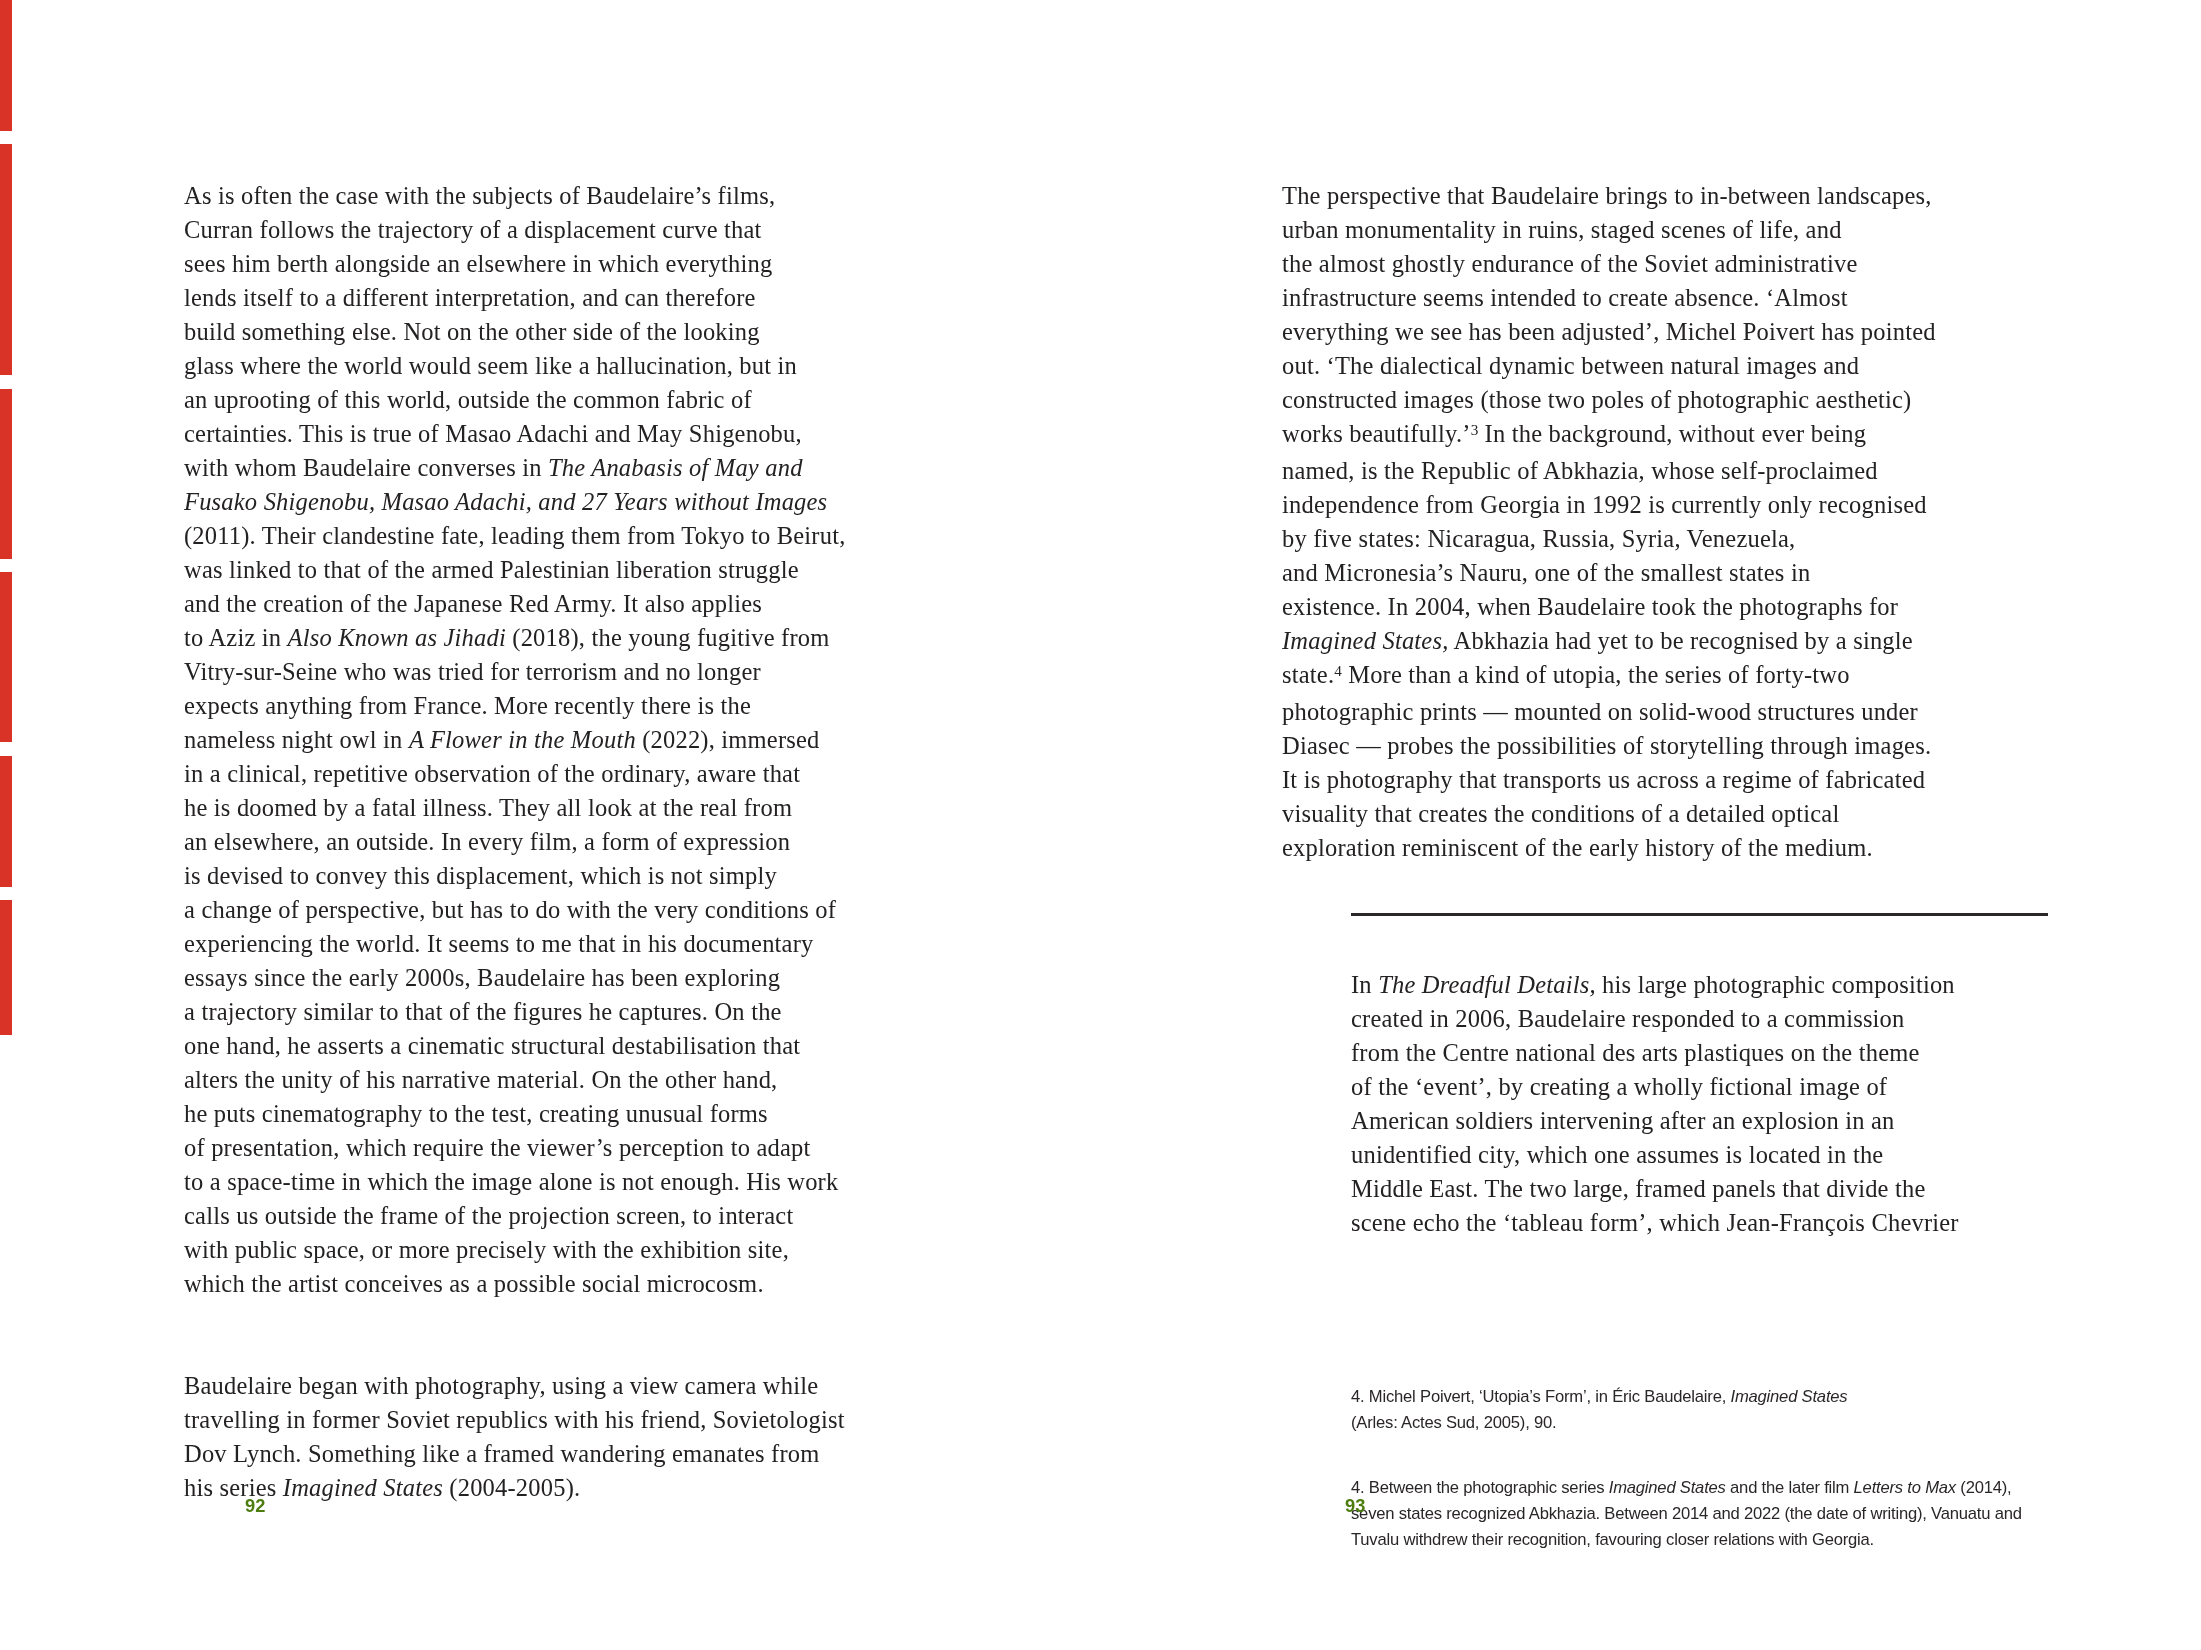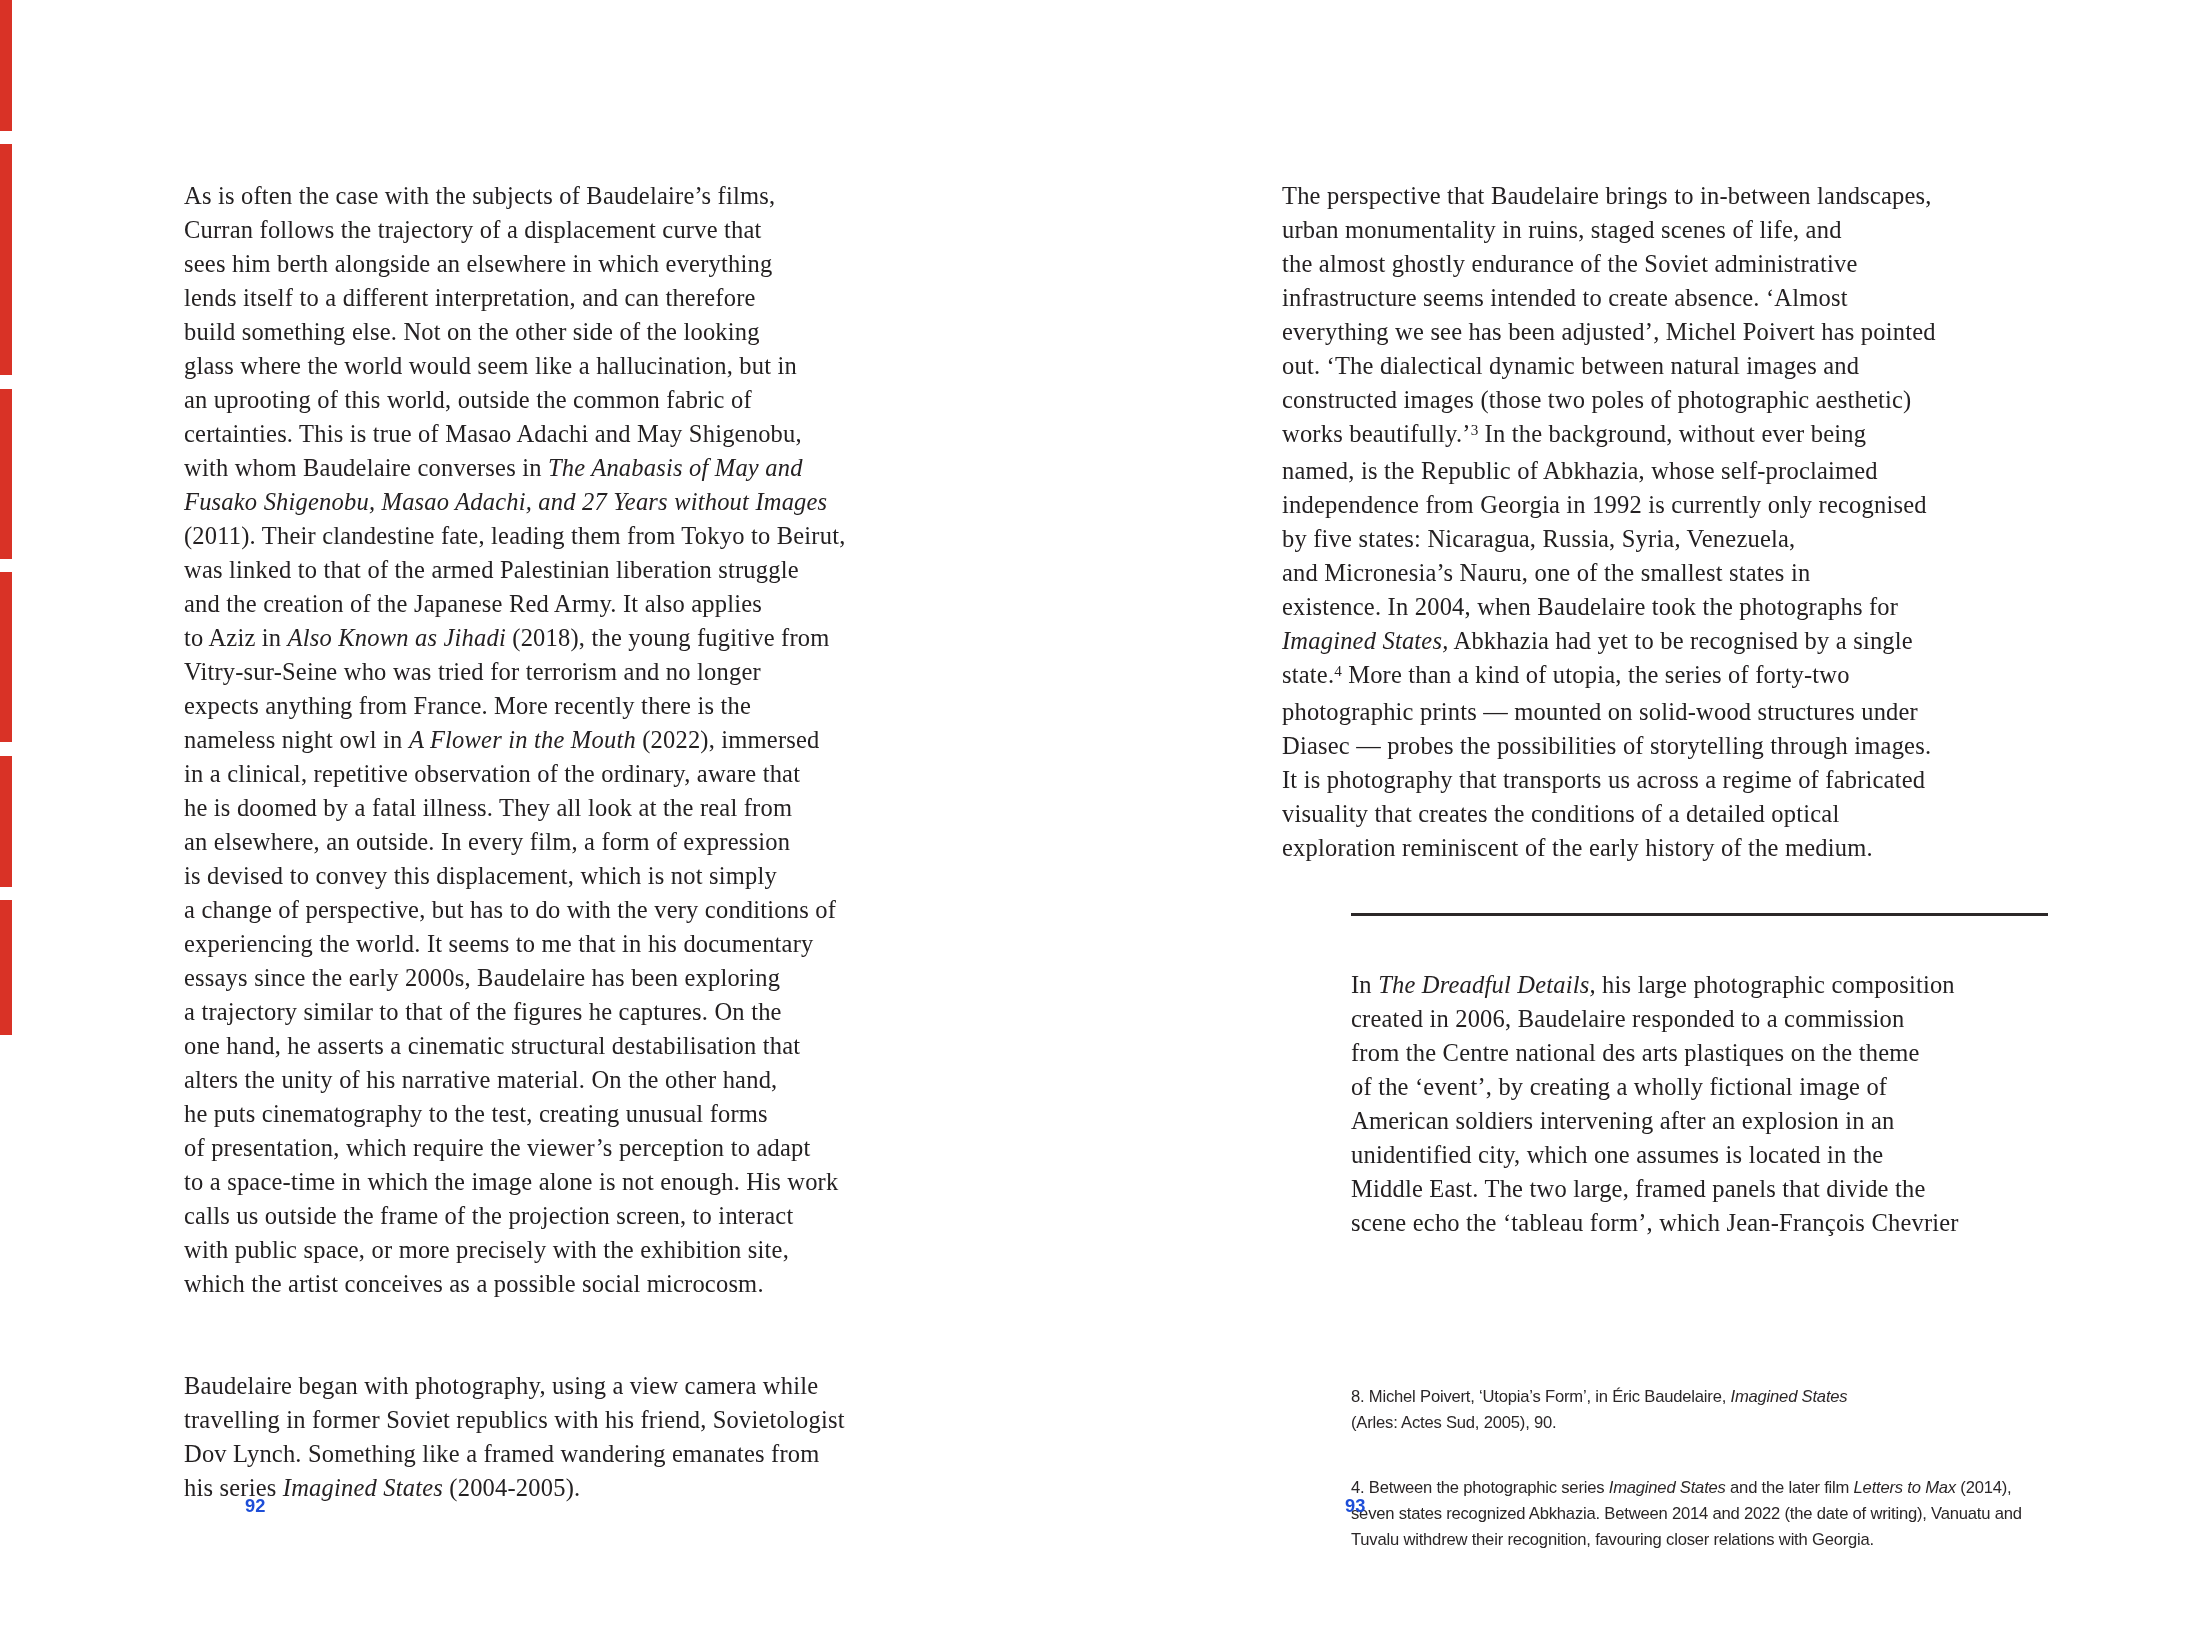--- a/index.html
+++ b/index.html
@@ -31,21 +31,21 @@
   .footnotes{
     position:absolute;left:1351px;top:1358px;width:830px;
     font-family:"Liberation Sans", sans-serif;
     font-size:16.6px;line-height:26px;letter-spacing:-0.2px;
     color:#2a2627;white-space:pre-line;
   }
   .fn + .fn{margin-top:13px;}
   .pagenum{
     position:absolute;
     font-family:"Liberation Sans", sans-serif;
-    font-weight:700;font-size:18.3px;line-height:18.3px;color:#1d4ed8;
+    font-weight:700;font-size:18.3px;line-height:18.3px;color:#4d7c0f;
   }
   .pagenum.left{left:245px;top:1497px;}
   .pagenum.right{left:1345px;top:1497px;text-align:right;}
   .edge-marks{position:absolute;left:0;top:0;width:14px;height:1651px;}
   .edge-seg{position:absolute;left:0;width:12.2px;}
 </style>
 </head>
 <body>
 
 <div class="spread" style="color: rgb(36, 33, 34);">
@@ -133,21 +133,21 @@
 created in 2006, Baudelaire responded to a commission
 from the Centre national des arts plastiques on the theme
 of the ‘event’, by creating a wholly fictional image of
 American soldiers intervening after an explosion in an
 unidentified city, which one assumes is located in the
 Middle East. The two large, framed panels that divide the
 scene echo the ‘tableau form’, which Jean-François Chevrier</span></p>
     </div>
 
     <div class="footnotes">
-      <p class="fn"><span>8. Michel Poivert, ‘Utopia’s Form’, in Éric Baudelaire, </span><span class="it">Imagined States</span><span>
+      <p class="fn"><span>4. Michel Poivert, ‘Utopia’s Form’, in Éric Baudelaire, </span><span class="it">Imagined States</span><span>
 (Arles: Actes Sud, 2005), 90.</span></p>
       <p class="fn"><span>4. Between the photographic series </span><span class="it">Imagined States</span><span> and the later film </span><span class="it">Letters to Max</span><span> (2014),
 seven states recognized Abkhazia. Between 2014 and 2022 (the date of writing), Vanuatu and
 Tuvalu withdrew their recognition, favouring closer relations with Georgia.</span></p>
     </div>
 
     <div class="pagenum right">93</div>
   </section>
 
 </div>

